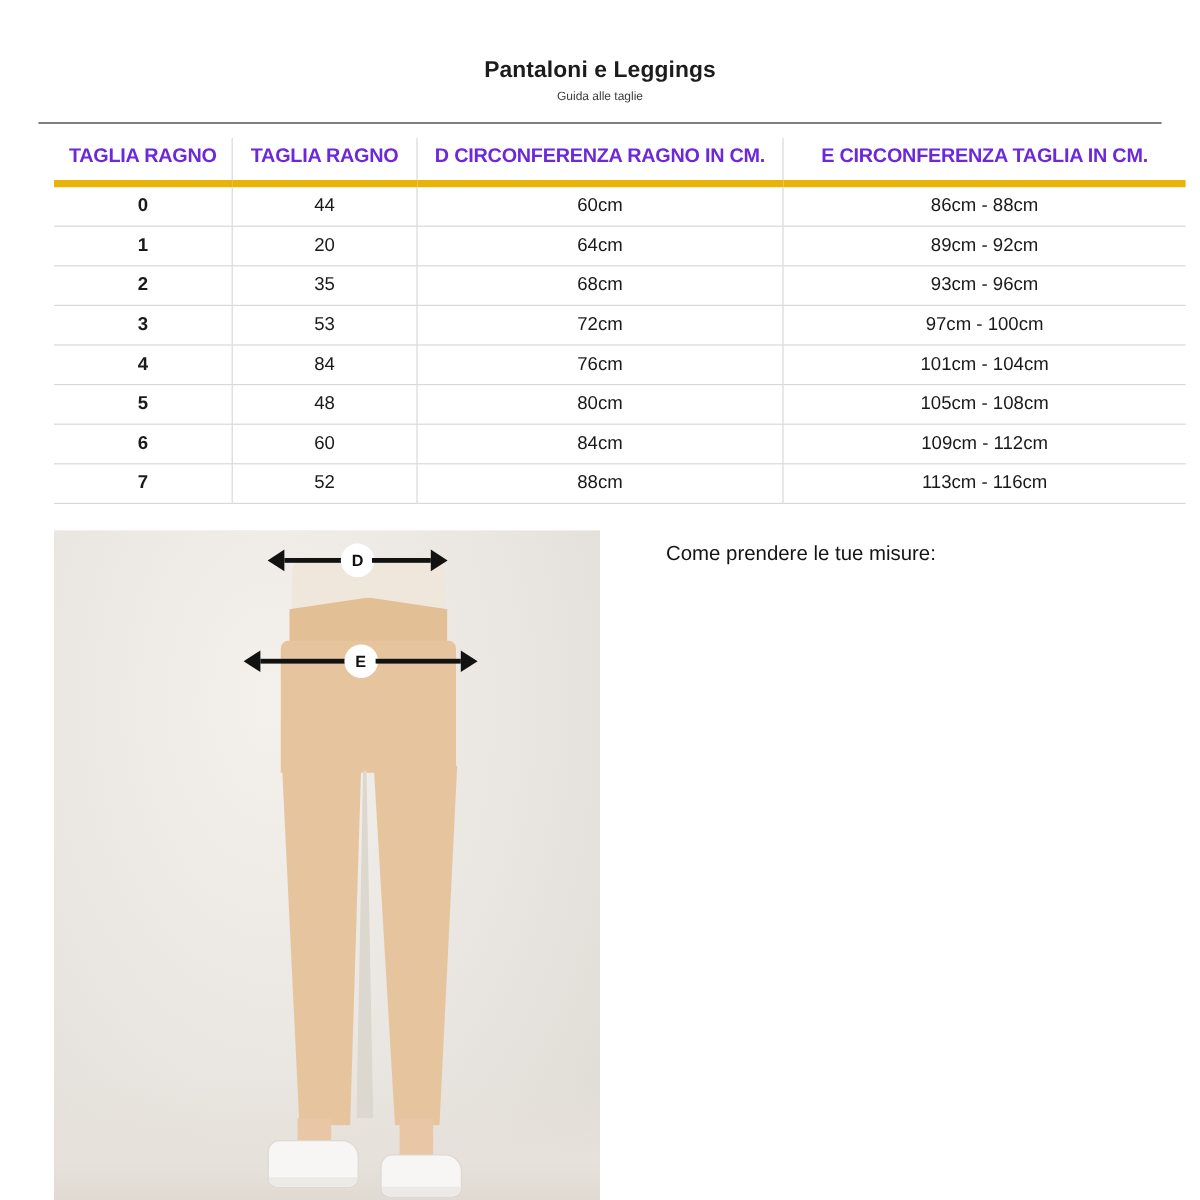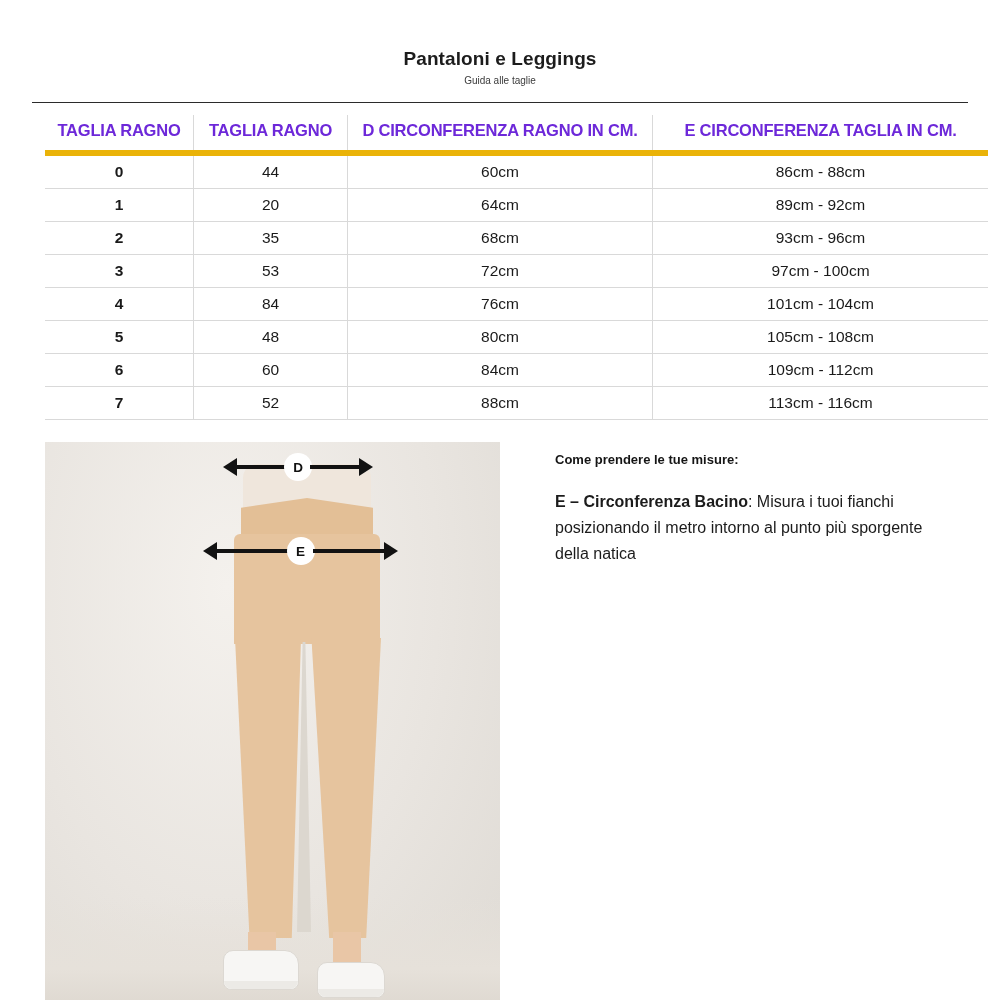--- a/index.html
+++ b/index.html
@@ -223,22 +223,22 @@
   .arrow-e { left: 158px; top: 100px; width: 195px; }
 
   
   .instructions {
     margin-left: 55px;
     width: 430px;
     padding-top: 10px;
   }
   .instructions h3 {
     margin: 0 0 22px 0;
-    font-size: 13px;
-    font-weight: bold;
+    font-size: 17px;
+    font-weight: normal;
     color: #151515;
   }
   .instructions p {
     margin: 0 0 22px 0;
     font-size: 16px;
     line-height: 1.62;
     color: #1b1b1b;
   }
   .instructions p b {
     font-weight: bold;
@@ -350,15 +350,14 @@
       <div class="head left"></div>
       <div class="bar"></div>
       <div class="badge">E</div>
       <div class="bar"></div>
       <div class="head right"></div>
     </div>
   </div>
 
   <div class="instructions">
     <h3>Come prendere le tue misure:</h3>
-    <p><b>E – Circonferenza Bacino</b><span>: Misura i tuoi fianchi posizionando il metro intorno al punto più sporgente della natica</span></p>
   </div>
 </div>
 
 </body></html>

